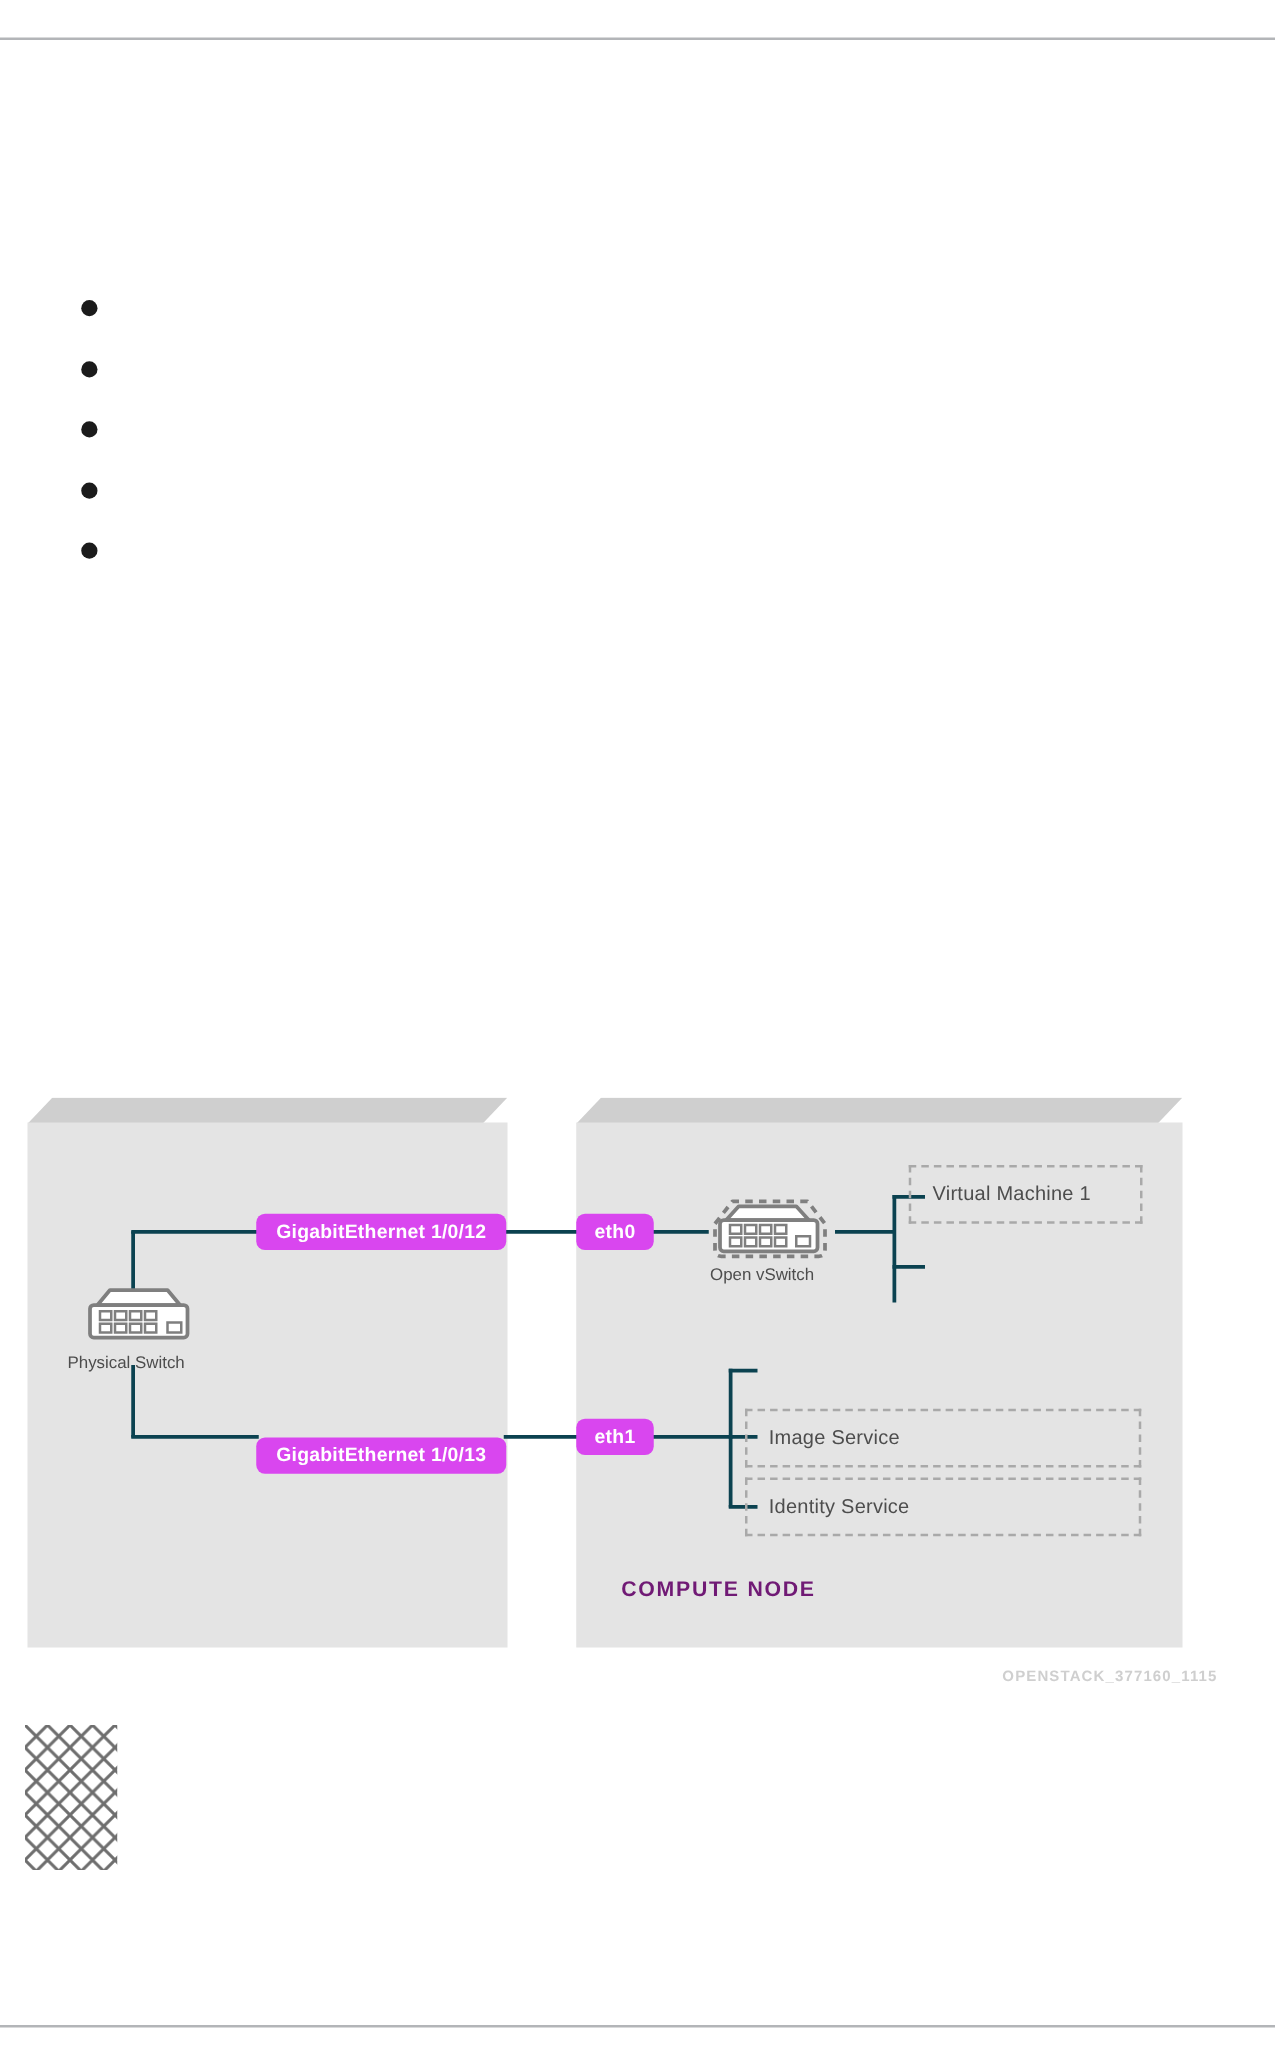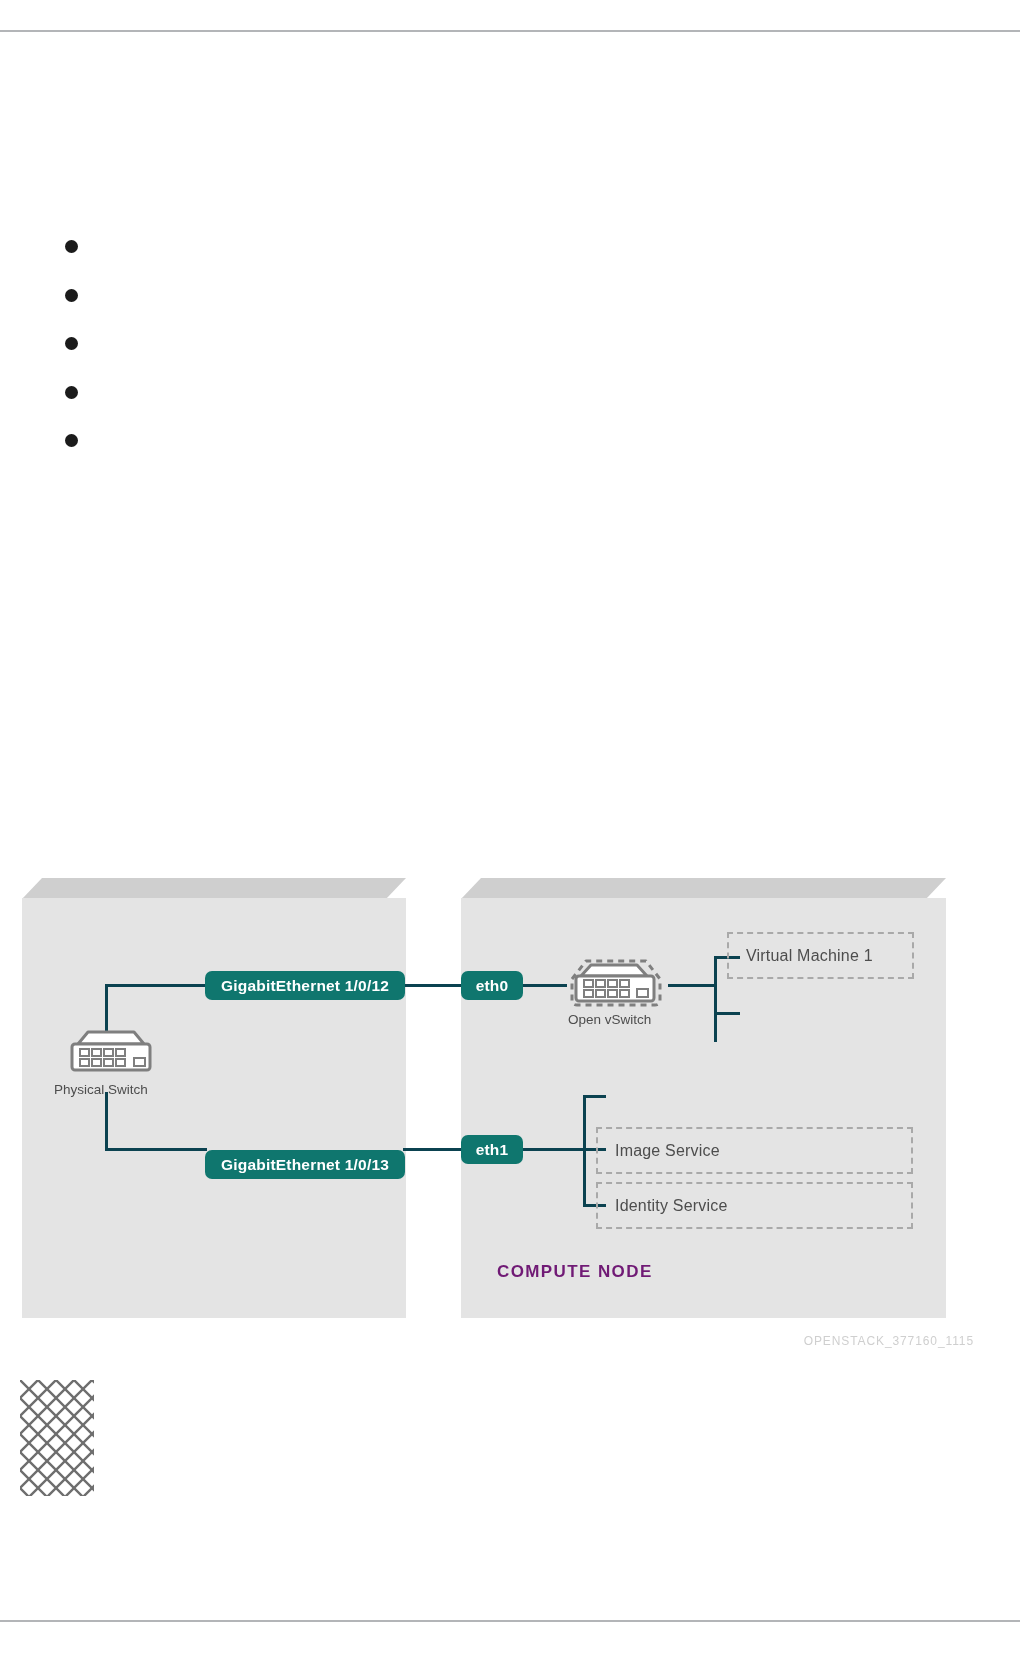--- a/index.html
+++ b/index.html
@@ -97,21 +97,21 @@
     left: 461px;
     top: 18px;
     width: 485px;
     height: 440px;
   }
   #compute-node .face { height: 420px; }
 
   
   .pill {
     position: absolute;
-    background: #0f766e;
+    background: #d946ef;
     color: #ffffff;
     border-radius: 7px;
     font-size: 15.5px;
     font-weight: bold;
     letter-spacing: 0.2px;
     display: flex;
     align-items: center;
     justify-content: center;
     white-space: nowrap;
     box-sizing: border-box;
@@ -179,20 +179,21 @@
 
   
   #figure-caption {
     position: absolute;
     right: 46px;
     top: 1334px;
     font-size: 12px;
     color: #cfcfcf;
     letter-spacing: 0.9px;
     white-space: nowrap;
+    font-weight: bold;
   }
 
   
   #crosshatch {
     position: absolute;
     left: 20px;
     top: 1380px;
     width: 74px;
     height: 116px;
   }

